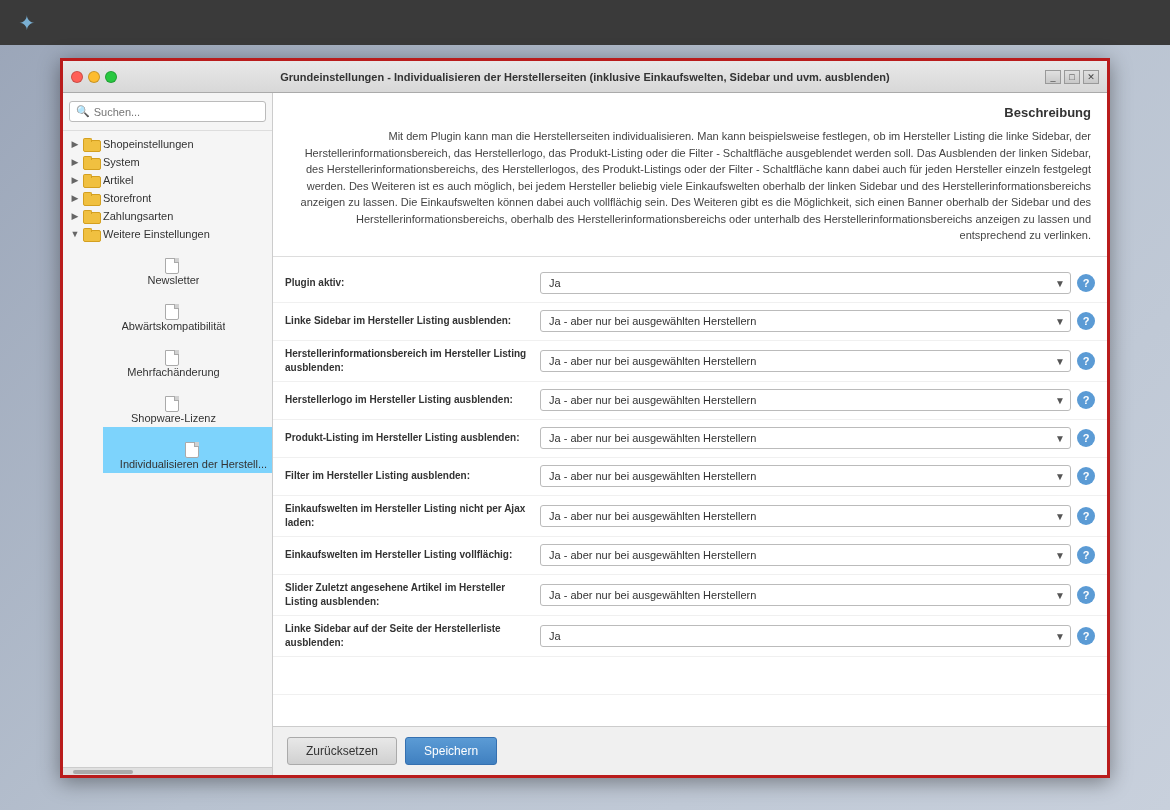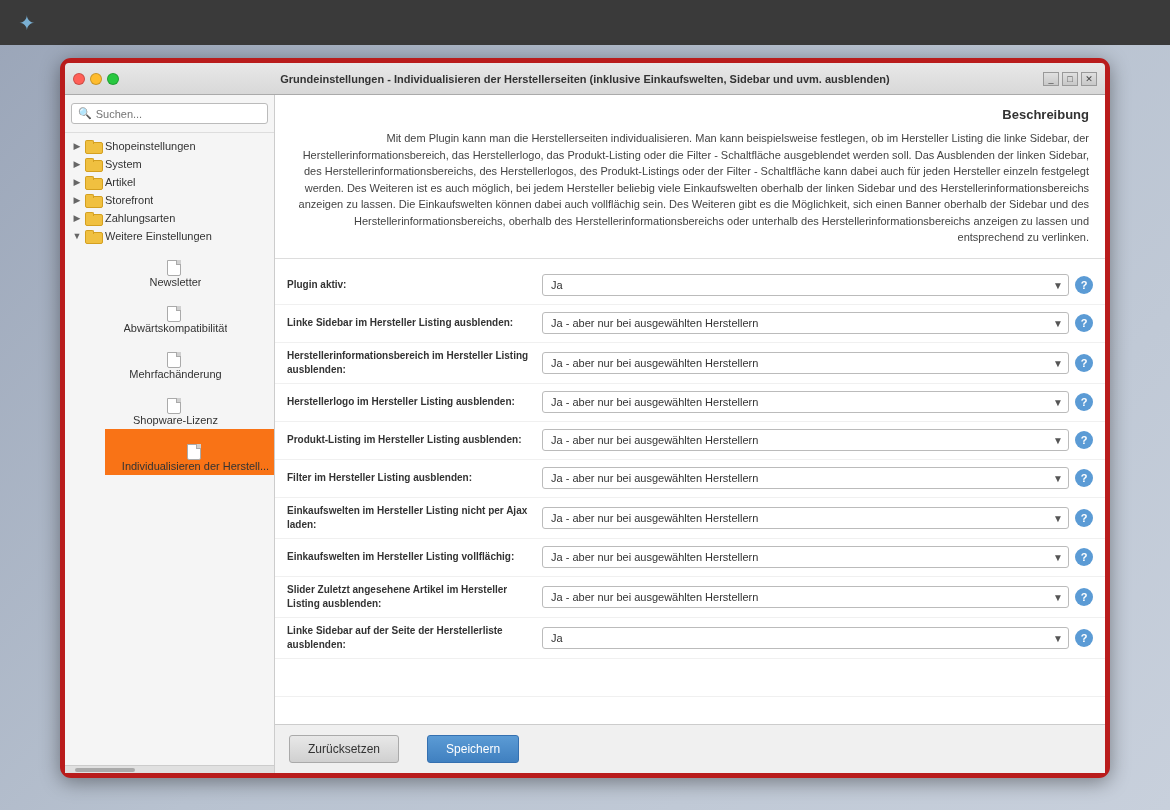--- a/index.html
+++ b/index.html
@@ -42,22 +42,22 @@
       font-size: 20px;
     }
 
     .window {
       position: absolute;
       top: 58px;
       left: 60px;
       width: 1050px;
       height: 720px;
       background: #f0f0f0;
-      border: 5px solid #b91c1c;
-      border-radius: 11px;
+      border: 3px solid #b91c1c;
+      border-radius: 0;
       box-shadow: 0 4px 20px rgba(0,0,0,0.4);
       display: flex;
       flex-direction: column;
     }
 
     .window-titlebar {
       height: 32px;
       background: linear-gradient(to bottom, #e8e8e8, #d8d8d8);
       border-bottom: 1px solid #aaa;
       display: flex;
@@ -168,21 +168,21 @@
     .tree-item {
       display: flex;
       align-items: center;
       padding: 3px 6px;
       cursor: pointer;
       color: #333;
       font-size: 11px;
       white-space: nowrap;
       overflow: hidden;
     }
-    .tree-item.selected { background: #f97316; margin-left: 40px; }
+    .tree-item.selected { background: #7dd3fc; margin-left: 40px; }
 
     .tree-expander {
       width: 12px;
       height: 12px;
       display: flex;
       align-items: center;
       justify-content: center;
       font-size: 9px;
       color: #666;
       margin-right: 2px;
@@ -418,21 +418,20 @@
     .btn-secondary {
       background: linear-gradient(to bottom, #e8e8e8, #d0d0d0);
       border-color: #aaa;
       color: #333;
     }
 
     .btn-primary {
       background: linear-gradient(to bottom, #5b9bd5, #4080c0);
       border-color: #3570b0;
       color: white;
-      margin-left: 20px;
     }
 
     .content-with-scroll {
       flex: 1;
       display: flex;
       overflow: hidden;
     }
   </style>
 </head>
 <body>

